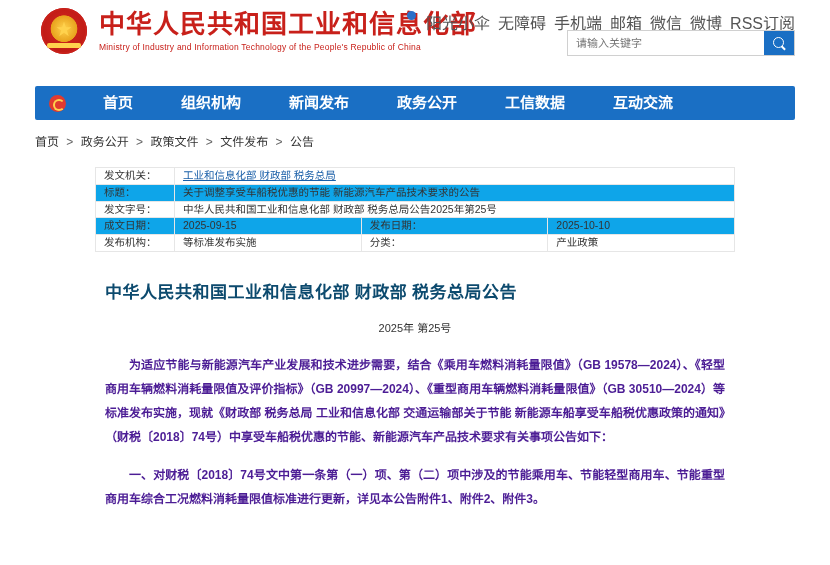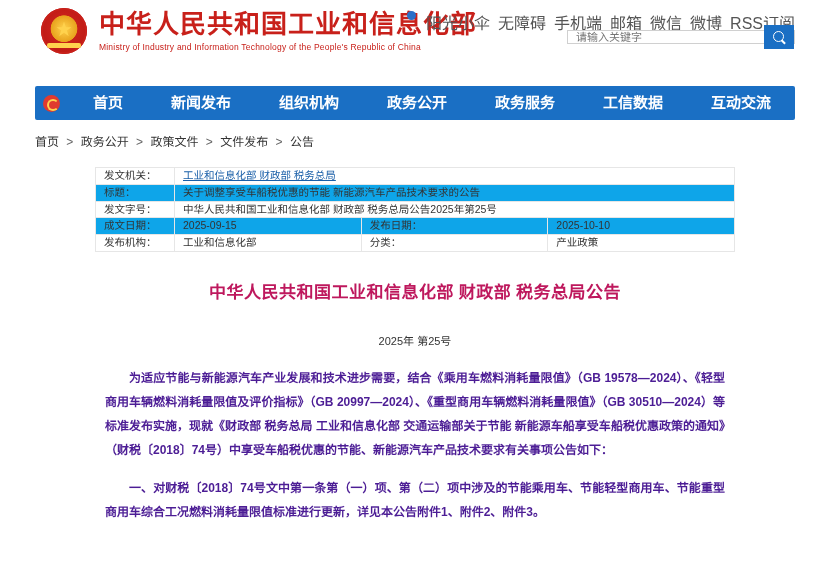--- a/index.html
+++ b/index.html
@@ -106,21 +106,21 @@
     background: #2a6fc9;
     margin-right: 2px;
     position: relative;
     top: 1px;
   }
   .search-box {
     position: absolute;
     right: 0;
     top: 22px;
     width: 228px;
-    height: 14px;
+    height: 26px;
     border: 1px solid #d0d0d0;
     background: #fff;
     display: flex;
     align-items: center;
     box-sizing: border-box;
   }
   .search-box input {
     border: 0;
     outline: none;
     flex: 1;
@@ -245,32 +245,31 @@
     color: #1a5fa8;
     text-decoration: underline;
   }
 
   
   .article {
     width: 620px;
     margin: 26px auto 0 auto;
   }
   .doc-title {
-    text-align: center;
     font-size: 17px;
     font-weight: bold;
-    color: #be185d;
+    color: #0c4a6e;
     font-family: "Liberation Serif", "DejaVu Serif", serif;
     letter-spacing: 0.5px;
   }
   .doc-number {
     text-align: center;
     font-size: 11px;
     color: #333;
-    margin-top: 29px;
+    margin-top: 16px;
   }
   .doc-p {
     font-size: 12px;
     line-height: 2.0;
     color: #4c1d95;
     text-indent: 2em;
     margin-top: 18px;
     text-align: justify;
     font-weight: bold;
   }
@@ -310,24 +309,23 @@
         </button>
       </div>
     </div>
   </div>
 
   <div class="nav">
     <div class="nav-home-icon">
         <span class="circle"></span>
       </div>
     <div class="nav-item">首页</div>
+    <div class="nav-item">组织机构</div>
     <div class="nav-item">新闻发布</div>
-    <div class="nav-item">组织机构</div>
     <div class="nav-item">政务公开</div>
-    <div class="nav-item">政务服务</div>
     <div class="nav-item">工信数据</div>
     <div class="nav-item">互动交流</div>
   </div>
 
   <div class="breadcrumb">
     <a href="#">首页</a>
     <span class="sep">&gt;</span>
     <a href="#">政务公开</a>
     <span class="sep">&gt;</span>
     <a href="#">政策文件</a>
@@ -352,21 +350,21 @@
       <td colspan="3">中华人民共和国工业和信息化部 财政部 税务总局公告2025年第25号</td>
     </tr>
     <tr class="shaded">
       <td class="label">成文日期：</td>
       <td>2025-09-15</td>
       <td class="label">发布日期：</td>
       <td>2025-10-10</td>
     </tr>
     <tr>
       <td class="label">发布机构：</td>
-      <td>工业和信息化部</td>
+      <td>等标准发布实施</td>
       <td class="label">分类：</td>
       <td>产业政策</td>
     </tr>
   </tbody>
     </table>
 
   <div class="article">
     <div class="doc-title">中华人民共和国工业和信息化部 财政部 税务总局公告</div>
     <div class="doc-number">2025年 第25号</div>
     <p class="doc-p">为适应节能与新能源汽车产业发展和技术进步需要，结合《乘用车燃料消耗量限值》（GB 19578—2024）、《轻型商用车辆燃料消耗量限值及评价指标》（GB 20997—2024）、《重型商用车辆燃料消耗量限值》（GB 30510—2024）等标准发布实施，现就《财政部 税务总局 工业和信息化部 交通运输部关于节能 新能源车船享受车船税优惠政策的通知》（财税〔2018〕74号）中享受车船税优惠的节能、新能源汽车产品技术要求有关事项公告如下：</p>

